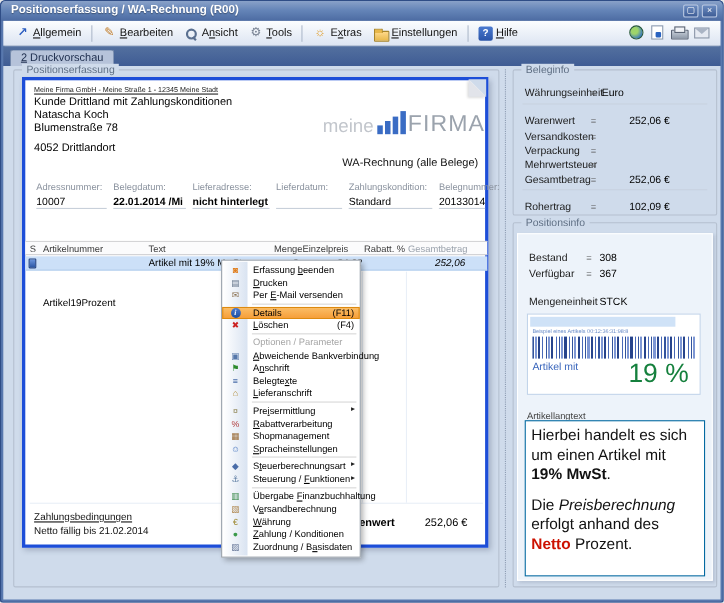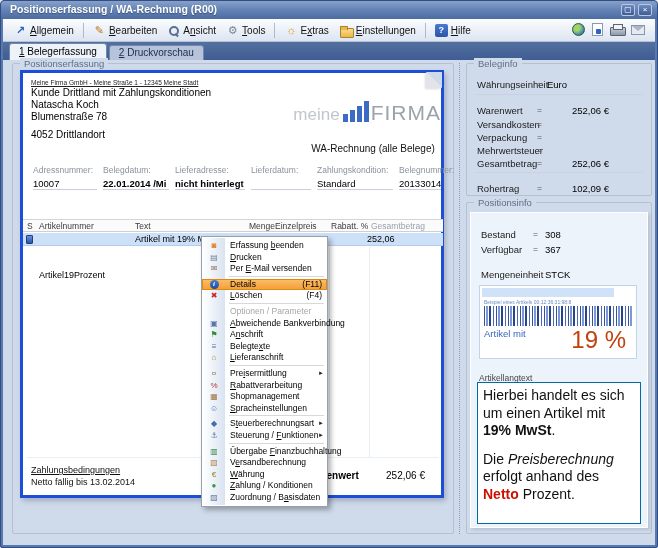--- a/index.html
+++ b/index.html
@@ -66,21 +66,21 @@
   .doctitle{position:absolute;left:240px;top:70px;width:220px;text-align:center;font-size:10px;color:#111;}
   .fld{position:absolute;}
   .fld .flabel{font-size:8.5px;color:#8a929e;white-space:nowrap;}
   .fld .fvalue{font-size:9.5px;color:#000;margin-top:3px;height:12px;white-space:nowrap;border-bottom:1px solid #c8d0da;}
   .fld.bold .fvalue{font-weight:bold;}
   .thead{position:absolute;left:0;top:146px;width:420px;height:13px;background:#fbfbfc;border-top:1px solid #d4d4d6;border-bottom:1px solid #cfcfd2;}
   .thcell{position:absolute;top:1px;font-size:8.5px;color:#3a3a3a;white-space:nowrap;}
   .thcell.dim{color:#9aa2ac;}
   .trow{position:absolute;left:0;top:160px;width:420px;height:13px;background:#cce0f8;border-bottom:1px solid #b4cdec;}
   .tcell{position:absolute;top:1px;font-size:9px;color:#000;white-space:nowrap;overflow:hidden;}
-  .tcell.r{}
+  .tcell.r{text-align:right;font-style:italic;}
   .s-icon{position:absolute;left:3px;top:2px;width:7px;height:9px;background:linear-gradient(#6a94dc,#2a55a4);border-radius:1px;border:1px solid #1e3f80;}
   .gridline{position:absolute;top:174px;height:210px;width:0;border-left:1px solid #e9eff7;}
   .gridhline{position:absolute;left:4px;top:384px;width:412px;height:0;border-top:1px solid #e9eff7;}
   .payterms-title{position:absolute;left:8px;top:392px;font-size:9px;color:#111;text-decoration:underline;white-space:nowrap;}
   .payterms{position:absolute;left:8px;top:404px;font-size:9px;color:#111;white-space:nowrap;}
   .total-label{position:absolute;left:285px;top:397px;font-size:10px;font-weight:bold;color:#000;}
   .total-value{position:absolute;left:320px;top:397px;width:82px;text-align:right;font-size:10px;color:#000;}
   
   .splitter{position:absolute;left:459px;top:63px;height:471px;width:0;border-left:1px dotted #8d9cb2;}
   
@@ -90,21 +90,21 @@
   .sepline{position:absolute;height:0;border-top:1px solid #c8d2e0;}
   
   .pos-panel{position:absolute;left:470px;top:212px;width:178px;height:316px;background:#edf3fa;border:1px solid #fff;
     box-shadow:2px 2px 3px rgba(40,50,80,.15);}
   .bcbox{position:absolute;left:8px;top:72px;width:158px;height:74px;background:#fff;border:1px solid #c2d4ea;}
   .bcstrip{position:absolute;left:2px;top:2px;width:132px;height:9px;background:#cfe2f7;}
   .bccaption{position:absolute;left:4px;top:13px;width:150px;font-size:5px;color:#6a8cc8;white-space:nowrap;overflow:hidden;}
   .bcbars{position:absolute;left:4px;top:20px;width:148px;height:20px;
     background:repeating-linear-gradient(90deg,#33549e 0 1px,#fff 1px 2px,#7e97d4 2px 4px,#fff 4px 5px,#27448c 5px 7px,#fff 7px 9px,#4a6ab8 9px 10px,#fff 10px 12px);}
   .bcline1{position:absolute;left:4px;top:42px;font-size:9.5px;color:#3a66bc;}
-  .bcpercent{position:absolute;right:10px;top:40px;font-size:24px;color:#c2410c;line-height:1.2;}
+  .bcpercent{position:absolute;right:10px;top:40px;font-size:24px;color:#15803d;line-height:1.2;}
   .langlabel{position:absolute;left:8px;top:160px;font-size:8.5px;color:#444;text-align:right;}
   .langbox{position:absolute;left:6px;top:169px;width:164px;height:142px;background:#fff;border:1px solid #0369a1;padding:4px 5px;font-size:14px;line-height:1.25;color:#111;overflow:hidden;}
   .langbox p{margin:0 0 11px 0;}
   .seg-b{font-weight:bold;}
   .seg-i{font-style:italic;}
   
   #ctxmenu{position:absolute;left:201px;top:236px;width:127px;background:#fff;border:1px solid #98a0aa;
     box-shadow:3px 3px 5px rgba(0,0,0,.3);padding:3px 0;z-index:10;}
   .mstrip{position:absolute;left:1px;top:1px;bottom:1px;width:22px;background:linear-gradient(90deg,#ffffff,#d9e3f1);}
   .mrow{position:relative;height:11.6px;line-height:11.6px;font-size:8.5px;padding-left:28px;padding-right:14px;white-space:nowrap;color:#000;}
@@ -167,21 +167,20 @@
       </div>
     <div class="tb-right" id="tb-right">
         <span class="ri ri-globe"></span>
         <span class="ri ri-doc"></span>
         <span class="ri ri-printer"></span>
         <span class="ri ri-mail"></span>
       </div>
   </div>
 
   <div class="tabstrip" id="tabs">
-      <div class="tab active"><span class="mn">1</span> Belegerfassung</div>
       <div class="tab inactive"><span class="mn">2</span> Druckvorschau</div>
     </div>
 
   <div class="content"></div>
 
   <div class="grp" style="left:12px;top:63px;width:442px;height:471px;"></div>
   <span class="grplabel" style="left:20px;top:58px;">Positionserfassung</span>
 
   <div id="docpage">
     <div class="curl"></div>
@@ -249,21 +248,21 @@
           <span class="tcell r" style="left: 300px; width: 44px;"></span>
           <span class="tcell r" style="left: 344px; width: 56px;">252,06</span>
         </div>
       </div>
     <div class="gridline" style="left:220px"></div>
     <div class="gridline" style="left:250px"></div>
     <div class="gridline" style="left:306px"></div>
     <div class="gridline" style="left:346px"></div>
     <div class="gridhline"></div>
     <div class="payterms-title">Zahlungsbedingungen</div>
-    <div class="payterms">Netto fällig bis 13.02.2014</div>
+    <div class="payterms">Netto fällig bis 21.02.2014</div>
     <div class="total-label">Warenwert</div>
     <div class="total-value">252,06 €</div>
   </div>
 
   <div class="splitter"></div>
 
   <div class="grp" id="beleg-box" style="left:466px;top:63px;width:186px;height:133px;">
       <span class="inforow-label" style="left: 10px; top: 15px;">Währungseinheit</span>
       <span class="inforow-eq" style="left: 70px; top: 15px;">=</span>
       <span class="inforow-val" style="top: 15px; left: 80px;">Euro</span>

